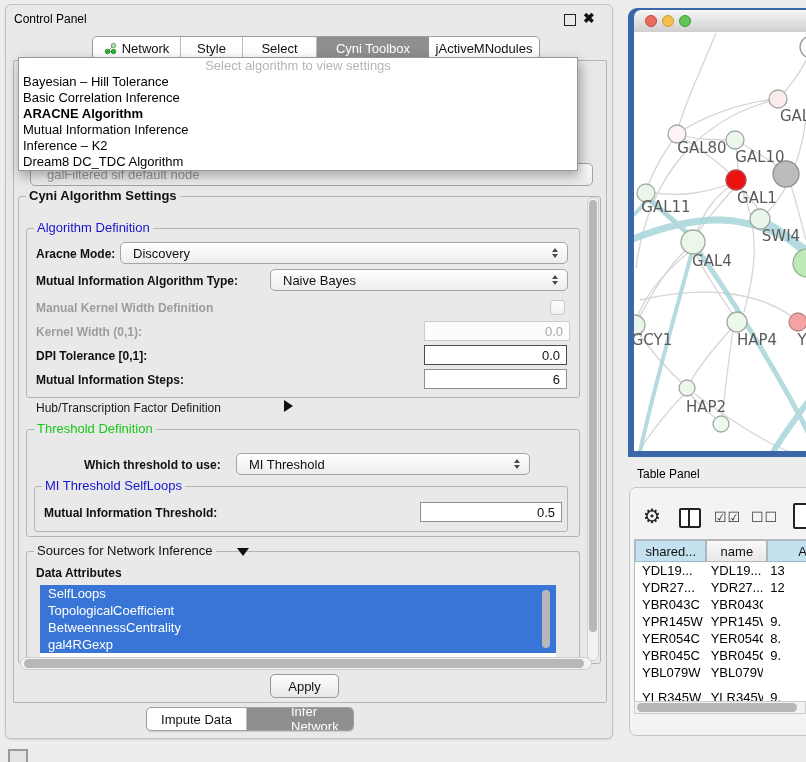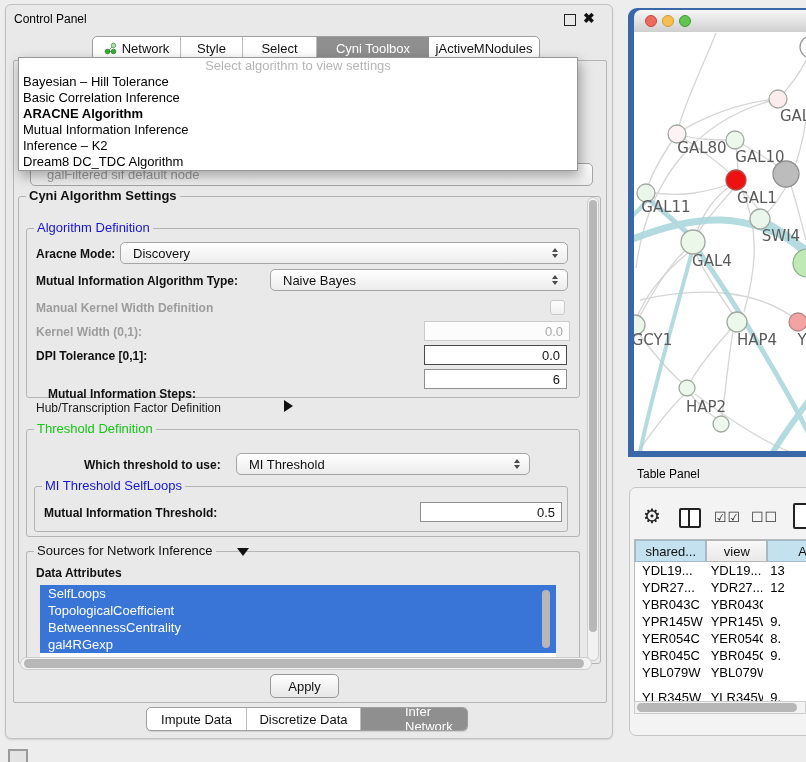--- a/index.html
+++ b/index.html
@@ -107,21 +107,21 @@
   <div class="abs txt13 b dis" style="left:36px;top:325px;">Kernel Width (0,1):</div>
   <div class="abs field" style="left:424px;top:321px;width:146px;height:20px;border-color:#cccccc;background:#fcfcfc;color:#a8a8a8;">
     <span>0.0</span>
   </div>
 
   <div class="abs txt13 b" style="left:36px;top:349px;">DPI Tolerance [0,1]:</div>
   <div class="abs field" style="left:424px;top:345px;width:143px;height:20px;border-color:#4a4a4a;">
     <span>0.0</span>
   </div>
 
-  <div class="abs txt13 b" style="left:36px;top:387px;margin-left:12px;">Mutual Information Steps:</div>
+  <div class="abs txt13 b" style="left:36px;top:373px;">Mutual Information Steps:</div>
   <div class="abs field" style="left:424px;top:369px;width:143px;height:20px;border-color:#8f8f8f;">
     <span>6</span>
   </div>
 
   <div class="abs txt13" style="left:36px;top:401px;color:#1a1a1a;">Hub/Transcription Factor Definition</div>
   <div class="abs" style="left:284px;top:400px;width:0;height:0;border-top:6px solid transparent;border-bottom:6px solid transparent;border-left:9px solid #111;"></div>
 
   <div class="abs grp" style="left:26px;top:429px;width:552px;height:106px;"></div>
   <div class="abs legend" style="left:34px;top:422px;color:#17c617;">Threshold Definition</div>
 
@@ -158,23 +158,20 @@
   <div class="abs track" style="left:20px;top:657px;width:572px;height:13px;"></div>
   <div class="abs thumb" style="left:24px;top:659px;width:560px;height:9px;"></div>
 
   <div class="abs" style="left:270px;top:674px;width:67px;height:22px;background:linear-gradient(#fefefe,#e7e7e7);border:1px solid #989898;border-radius:5px;display:flex;align-items:center;justify-content:center;font-size:13px;color:#111;">
     <span>Apply</span>
   </div>
 
   <div class="abs seg" style="left:146px;top:707px;">
     <div class="s" style="width:100px;">
       <span>Impute Data</span>
-    </div>
-    <div class="s" style="width:114px;">
-      <span>Discretize Data</span>
     </div>
     <div class="s on" style="width:106px;padding-left:44px;">
       <span>Infer Network</span>
     </div>
   </div>
 
   <div class="abs" style="left:8px;top:749px;width:16px;height:13px;border:2px solid #9a9a9a;background:#e3e3e3;"></div>
 
   <div class="abs droplist" style="left:18px;top:57px;width:558px;height:112px;z-index:5;">
     <div class="ph">Select algorithm to view settings</div>
@@ -271,21 +268,21 @@
   <div class="abs" style="left:679px;top:508px;width:18px;height:16px;border:2px solid #222;border-radius:2px;background:#fff;">
     <div style="position:absolute;left:7px;top:0;width:2px;height:16px;background:#222;"></div>
   </div>
   <div class="abs" style="left:714px;top:509px;font-size:14px;color:#333;letter-spacing:1px;">☑☑</div>
   <div class="abs" style="left:751px;top:509px;font-size:14px;color:#333;letter-spacing:1px;">☐☐</div>
   <div class="abs" style="left:793px;top:503px;width:16px;height:22px;border:2px solid #222;border-radius:2px;background:#fff;"></div>
 
   <div class="abs" style="left:634px;top:539px;width:172px;height:162px;border-left:1px solid #b9b9b9;border-top:1px solid #b9b9b9;background:#fff;overflow:hidden;">
     <div style="display:flex;height:22px;">
       <div class="tbl-hdr hdrblue" style="width:74px;">shared...</div>
-      <div class="tbl-hdr hdrgray" style="width:63px;">view</div>
+      <div class="tbl-hdr hdrgray" style="width:63px;">name</div>
       <div class="tbl-hdr hdrblue" style="width:40px;justify-content:flex-start;padding-left:30px;">A</div>
     </div>
     <div>
       <div style="display:flex;height:17px;align-items:center;">
         <div class="cell" style="width:67px;">YDL19...</div>
         <div class="cell" style="width:57px;">YDL19...</div>
         <div class="cell" style="width:40px;">13</div>
       </div>
       <div style="display:flex;height:17px;align-items:center;">
         <div class="cell" style="width:67px;">YDR27...</div>

